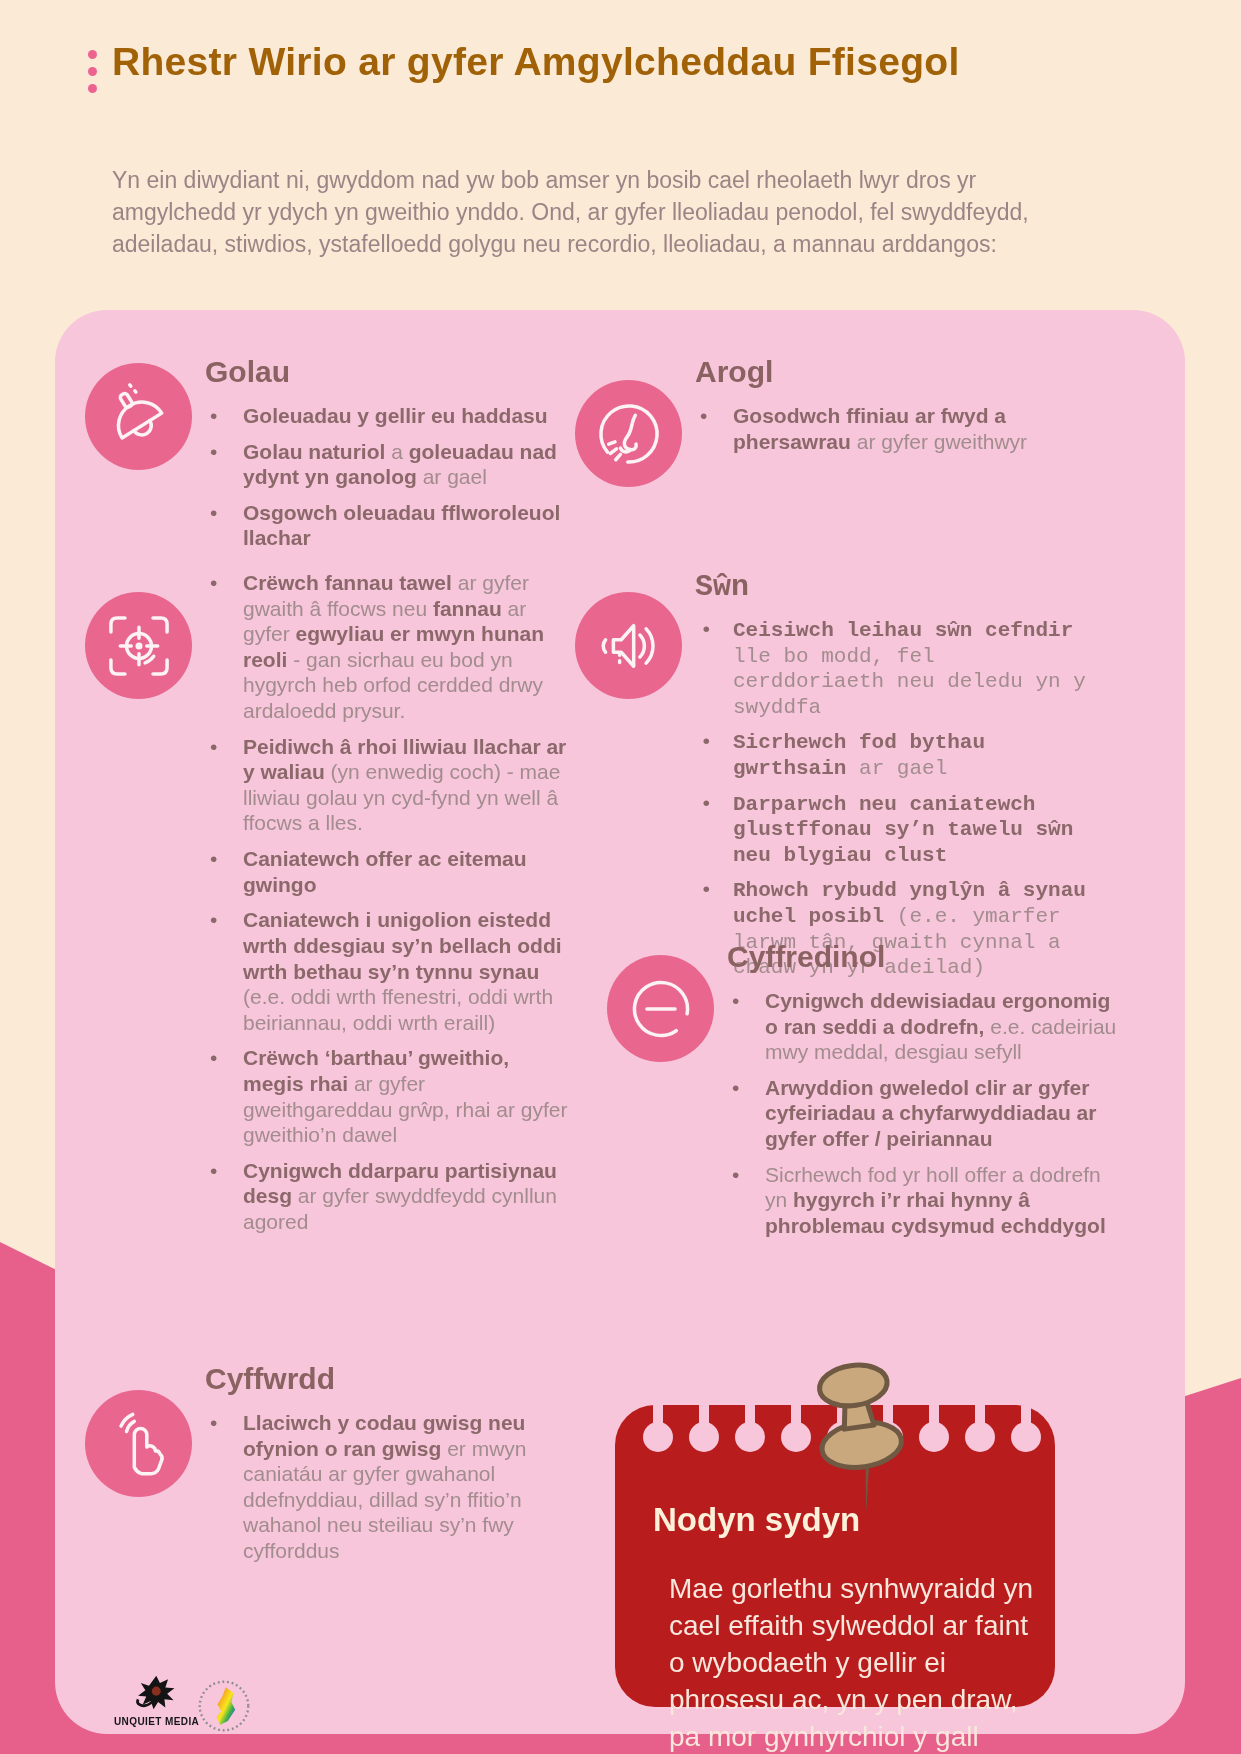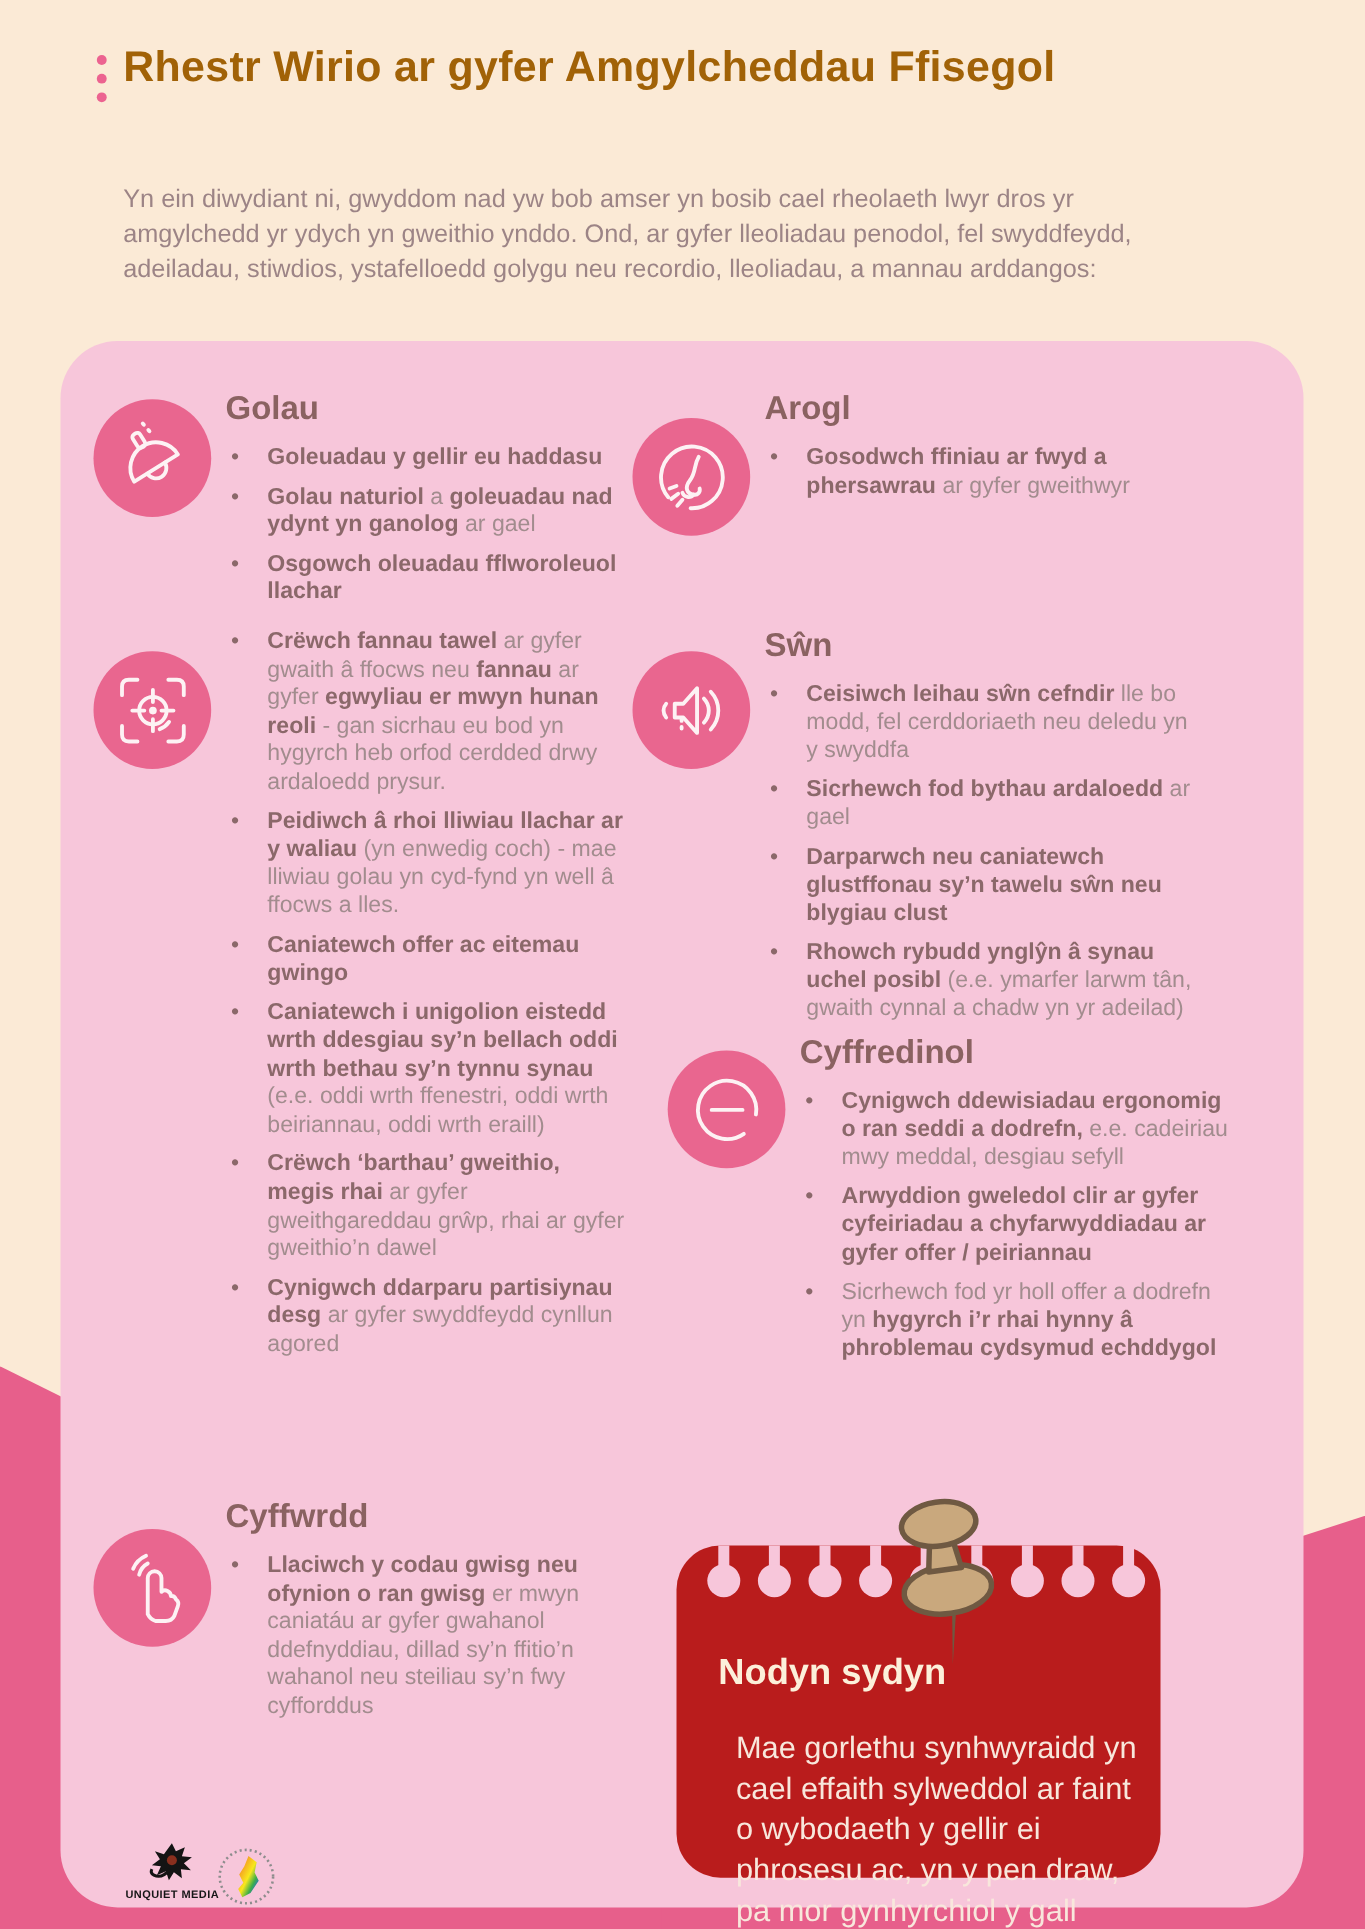--- a/index.html
+++ b/index.html
@@ -25,21 +25,21 @@
   .sec .icon-circle{position:absolute;left:-120px;width:107px;height:107px;border-radius:50%;background:#e9668f;display:flex;align-items:center;justify-content:center;}
   .sec h2{margin:0 0 14px 0;font-size:30px;font-weight:700;color:#8a6261;}
   .sec ul{list-style:none;margin:0;padding:0;}
   .sec li{position:relative;padding-left:38px;font-size:21px;line-height:1.22;color:#a28c8e;margin-bottom:10px;}
   .sec li::before{content:"\2022";position:absolute;left:5px;top:0;color:#8b686a;}
   .sec li strong{color:#8b686a;font-weight:700;}
 
   .sec-golau{left:205px;top:355px;width:368px;}      .sec-golau .icon-circle{top:8px;}
   .sec-arogl{left:695px;top:355px;width:400px;}      .sec-arogl .icon-circle{top:25px;}
   .sec-ffocws{left:205px;top:570px;width:368px;}     .sec-ffocws .icon-circle{top:22px;}
-  .sec-swn{left:695px;top:570px;width:400px;}        .sec-swn .icon-circle{top:22px;}
+  .sec-swn{left:695px;top:570px;width:400px;font-family:Liberation Mono, monospace;}        .sec-swn .icon-circle{top:22px;}
   .sec-cyffredinol{left:695px;top:940px;width:400px;margin-left:32px;}.sec-cyffredinol .icon-circle{top:15px;}
   .sec-cyffwrdd{left:205px;top:1362px;width:368px;}  .sec-cyffwrdd .icon-circle{top:28px;}
 
   .icon-circle svg{width:78px;height:78px;stroke:#fdf2f4;fill:none;stroke-width:4.5;stroke-linecap:round;stroke-linejoin:round;}
 
   
   .note{position:absolute;left:615px;top:1405px;width:440px;height:302px;background:#b91c1c;border-radius:40px;z-index:3;}
   .scallop{position:absolute;top:0;width:30px;}
   .scallop .stem{width:10px;height:24px;background:#f7c6da;margin:0 auto;}
   .scallop .hole{width:30px;height:30px;border-radius:50%;background:#f7c6da;margin-top:-7px;}
@@ -134,21 +134,21 @@
         <path d="M30 42 H40 L56 24 V76 L40 58 H30 Z"></path>
         <path d="M20 42 A12 12 0 0 0 20 58"></path>
         <path d="M64 36 A20 20 0 0 1 64 64"></path>
         <path d="M72 28 A32 32 0 0 1 72 72"></path>
         <path stroke-dasharray="2 7" d="M38 60 L38 74"></path>
       </svg>
     </div>
     <h2>Sŵn</h2>
     <ul>
         <li><strong>Ceisiwch leihau sŵn cefndir</strong><span> lle bo modd, fel cerddoriaeth neu deledu yn y swyddfa</span></li>
-        <li><strong>Sicrhewch fod bythau ardaloedd</strong><span> ar gael</span></li>
+        <li><strong>Sicrhewch fod bythau gwrthsain</strong><span> ar gael</span></li>
         <li><strong>Darparwch neu caniatewch glustffonau sy’n tawelu sŵn neu blygiau clust</strong></li>
         <li><strong>Rhowch rybudd ynglŷn â synau uchel posibl</strong><span> (e.e. ymarfer larwm tân, gwaith cynnal a chadw yn yr adeilad)</span></li>
       </ul>
   </section>
 
   <section class="sec sec-cyffredinol">
     <div class="icon-circle">
       <svg viewBox="0 0 100 100">
         <circle cx="50" cy="50" r="34" stroke-dasharray="186 28" transform="rotate(55 50 50)"></circle>
         <path d="M32 50 H68"></path>

